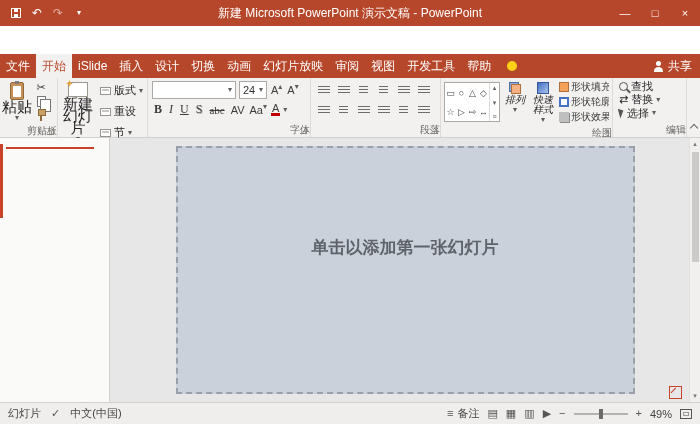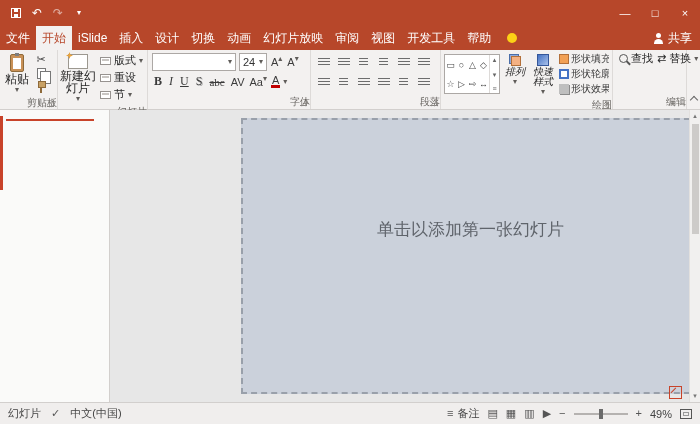--- a/index.html
+++ b/index.html
@@ -13,38 +13,38 @@
   .qbtn{min-width:20px;height:22px;display:flex;align-items:center;justify-content:center;font-size:12px;color:#fff;cursor:default;}
   .qbtn.dis{opacity:.55;}
   .i-floppy{width:10px;height:10px;border:1px solid #fff;position:relative;}
   .i-floppy::before{content:"";position:absolute;top:0;left:2px;right:2px;height:3px;background:#fff;}
   .i-floppy::after{content:"";position:absolute;bottom:0;left:2px;right:2px;height:3px;background:#fff;}
   .title{position:absolute;left:0;right:0;text-align:center;font-size:12px;pointer-events:none;}
   .winctl{margin-left:auto;display:flex;height:26px;z-index:2;}
   .winbtn{width:30px;height:26px;display:flex;align-items:center;justify-content:center;font-size:11px;}
 
   
-  .tabrow{height:24px;background:#B7472A;display:flex;align-items:stretch;color:#fff;flex:none;}
+  .tabrow{height:24px;background:#B7472A;display:flex;align-items:stretch;color:#fff;flex:none;margin-top:28px;}
   .tab{padding:0 6px;font-size:12px;display:flex;align-items:center;white-space:nowrap;}
   .tab.active{background:#F3F1F0;color:#B7472A;}
   .tellme{display:flex;align-items:center;gap:4px;margin-left:10px;font-size:12px;white-space:nowrap;}
   .i-bulb{width:10px;height:10px;border-radius:50%;background:#FCD116;flex:none;}
   .share{margin-left:auto;display:flex;align-items:center;gap:4px;padding:0 8px;white-space:nowrap;}
   .i-person{position:relative;width:11px;height:11px;flex:none;}
   .i-person::before{content:"";position:absolute;top:0;left:3px;width:5px;height:5px;border-radius:50%;background:#fff;}
   .i-person::after{content:"";position:absolute;bottom:0;left:1px;width:9px;height:5px;border-radius:5px 5px 0 0;background:#fff;}
 
   
   .ribbon{height:60px;background:#F3F1F0;border-bottom:1px solid #D2CFCD;display:flex;flex:none;}
   .grp{position:relative;border-right:1px solid #DDDAD8;display:flex;flex-direction:column;flex:none;}
   .grp-c{flex:1;display:flex;padding:2px;gap:2px;min-width:0;}
   .grp-l{height:15px;display:flex;align-items:center;justify-content:flex-end;font-size:10px;color:#696662;position:relative;}
   .launcher{position:absolute;right:3px;bottom:3px;width:7px;height:7px;border-right:1px solid #8a8784;border-bottom:1px solid #8a8784;}
   .bigbtn{display:flex;flex-direction:column;align-items:center;justify-content:flex-start;padding-top:2px;gap:1px;text-align:center;}
-  .bigbtn .t{font-size:12px;line-height:12px;}
+  .bigbtn .t{font-size:15px;line-height:12px;}
   .arr{font-size:8px;color:#5f5c59;line-height:8px;}
   .smallcol{display:flex;flex-direction:column;justify-content:space-around;}
   .sico{height:13px;display:flex;align-items:center;justify-content:center;padding:0 2px;font-size:11px;color:#444;}
   .sbtn{height:13px;display:flex;align-items:center;gap:3px;font-size:11px;padding:0 2px;white-space:nowrap;}
   .mini{width:11px;height:8px;border:1px solid #979390;background:#fff;flex:none;}
   .mini::before{content:"";display:block;margin:1px;height:2px;background:#c9c6c3;}
   .i-clipboard{width:14px;height:18px;background:#C99157;border:1px solid #8E6A3A;border-radius:2px;position:relative;}
   .i-clipboard::before{content:"";position:absolute;left:2px;right:2px;top:3px;bottom:2px;background:#fff;}
   .i-clipboard::after{content:"";position:absolute;left:4px;right:4px;top:-2px;height:3px;background:#7d7d7d;}
   .i-copy{position:relative;width:9px;height:11px;border:1px solid #777;background:#fff;}
@@ -80,34 +80,34 @@
   .i-arrange::before{content:"";position:absolute;left:0;top:0;width:8px;height:8px;background:#8FAADC;border:1px solid #4a6ea9;}
   .i-arrange::after{content:"";position:absolute;right:0;bottom:0;width:8px;height:8px;background:#F4B183;border:1px solid #b3703a;}
   .i-qstyle{width:12px;height:12px;background:linear-gradient(135deg,#4472C4,#A9C1EA);border:1px solid #35579a;}
   .fillcol{display:flex;flex-direction:column;justify-content:space-around;min-width:0;flex:1;}
   .drow{display:flex;align-items:center;gap:2px;font-size:10px;height:12px;white-space:nowrap;overflow:hidden;color:#3b3b3b;}
   .sw{width:10px;height:10px;flex:none;}
   .sw-fill{background:#F2A156;border:1px solid #b3703a;}
   .sw-outline{background:#fff;border:2px solid #4472C4;}
   .sw-effects{background:#bfbfbf;box-shadow:1px 1px 0 #8a8a8a;}
   
-  .ecol{display:flex;flex-direction:row;justify-content:space-around;padding:2px 4px;flex:1;}
+  .ecol{display:flex;flex-direction:column;justify-content:space-around;padding:2px 4px;flex:1;}
   .i-find{position:relative;width:9px;height:9px;border:1.5px solid #555;border-radius:50%;flex:none;}
   .i-find::after{content:"";position:absolute;width:5px;height:1.5px;background:#555;transform:rotate(45deg);right:-4px;bottom:-1px;}
   .i-cursor{width:0;height:0;border-left:5px solid #555;border-top:3px solid transparent;border-bottom:7px solid transparent;transform:rotate(-15deg);flex:none;}
   .collapse{flex:1;display:flex;align-items:flex-end;justify-content:center;padding-bottom:6px;}
   .chev-up{width:6px;height:6px;border-left:1.5px solid #666;border-top:1.5px solid #666;transform:rotate(45deg);}
 
   
   .main{flex:1;display:flex;position:relative;background:#E7E7E7;min-height:0;}
   .thumbs{width:110px;background:#FAFAF9;border-right:1px solid #D2CFCD;position:relative;flex:none;}
   .thumb-line{position:absolute;top:9px;left:6px;width:88px;height:2px;background:#C8432A;}
   .left-red{position:absolute;left:0;top:6px;width:3px;height:74px;background:#C8432A;z-index:3;}
   .canvas-col{flex:1;display:flex;flex-direction:column;min-width:0;}
-  .canvas{flex:1;position:relative;display:flex;align-items:center;justify-content:flex-end;min-height:0;}
+  .canvas{flex:1;position:relative;display:flex;align-items:center;justify-content:center;min-height:0;font-weight:bold;}
   .slide{width:459px;height:calc(100% - 16px);background:#CBD1DB;border:2px dashed #99A0AA;position:relative;}
   .slide-text{position:absolute;top:36%;left:0;right:0;text-align:center;font-size:17px;color:#5f646b;}
   .scrollbar{position:absolute;right:0;top:0;bottom:0;width:11px;background:#F1F0EF;border-left:1px solid #E2E0DE;display:flex;flex-direction:column;justify-content:space-between;align-items:center;font-size:7px;color:#777;padding:2px 0;}
   .sthumb{position:absolute;top:14px;left:2px;width:7px;height:110px;background:#CDCBC9;}
   .stamp{position:absolute;right:18px;bottom:3px;width:13px;height:13px;border:1.5px solid #C8432A;}
   .stamp::after{content:"";position:absolute;inset:2px;border-left:1.5px solid #C8432A;transform:rotate(45deg);}
   .notesbar{height:18px;background:#F6F5F4;border-top:1px solid #D2CFCD;display:flex;align-items:center;padding-left:8px;font-size:11px;color:#4d4d4d;flex:none;}
 
   
   .statusbar{height:22px;background:#F0EEED;border-top:1px solid #D2CFCD;display:flex;align-items:center;font-size:11px;color:#444;padding:0 8px;gap:10px;flex:none;}
@@ -132,20 +132,21 @@
       <span class="qbtn">
           <span>↶</span>
         </span>
       <span class="qbtn dis">
           <span>↷</span>
         </span>
       <span class="qbtn">
           <span class="arr" style="color:#fff">▾</span>
         </span>
     </div>
+    <div class="title">新建 Microsoft PowerPoint 演示文稿 - PowerPoint</div>
     <div class="winctl">
       <span class="winbtn">
           <span>—</span>
         </span>
       <span class="winbtn">
           <span>□</span>
         </span>
       <span class="winbtn">
           <span>×</span>
         </span>

